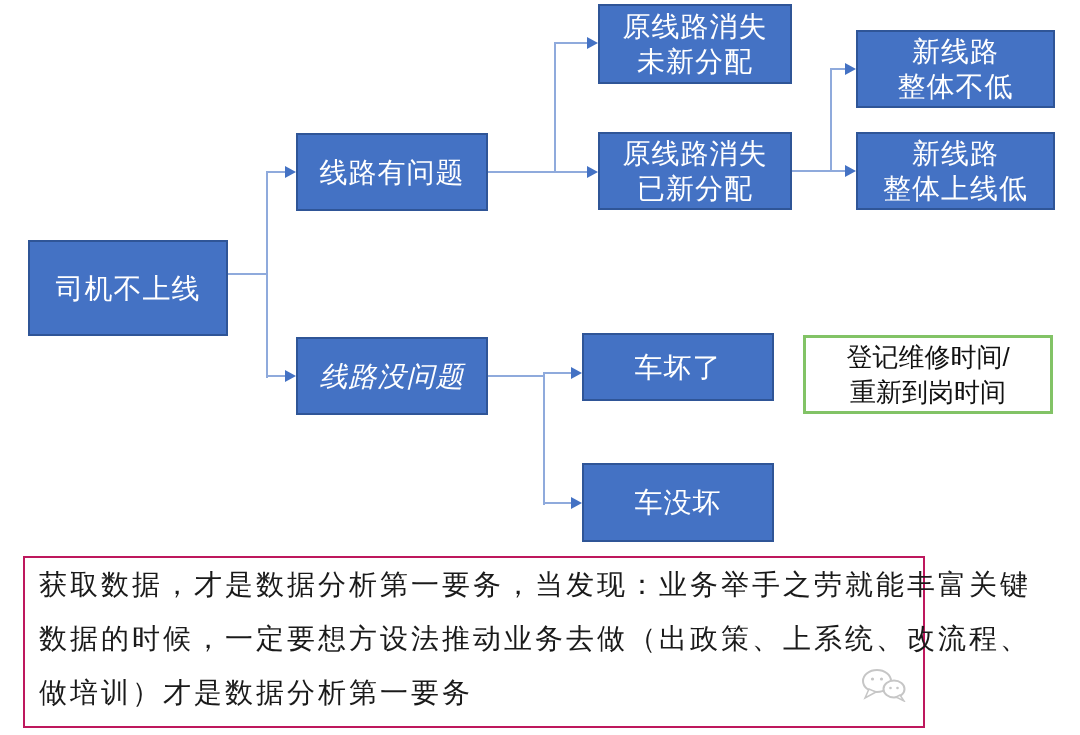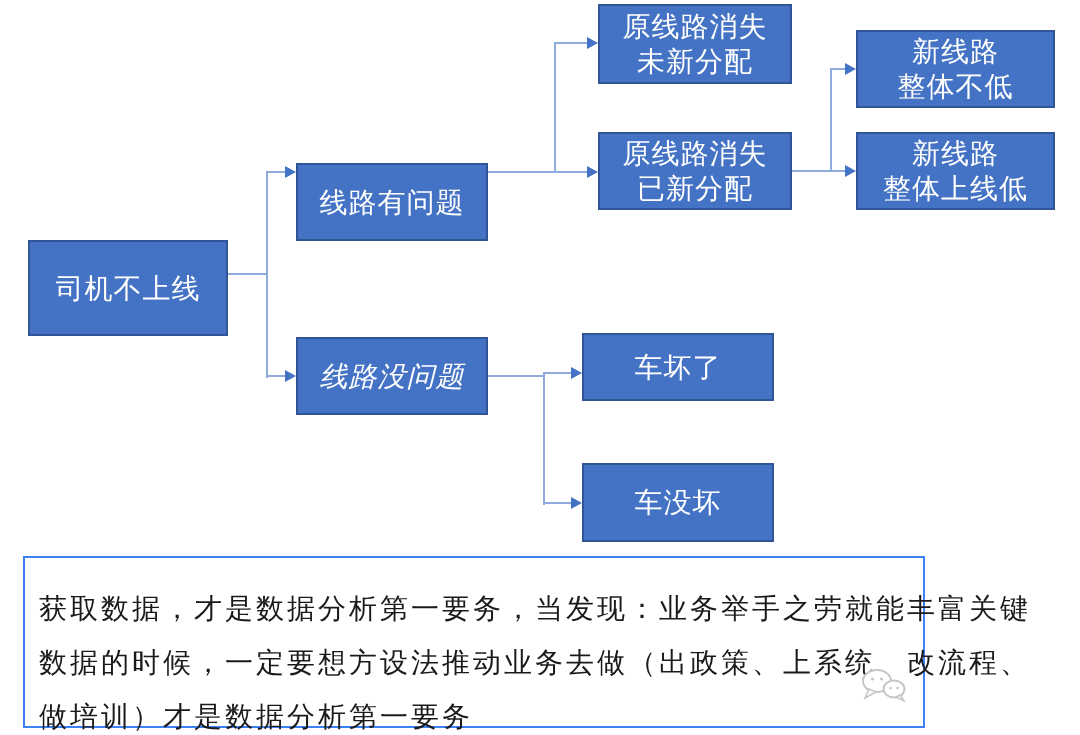--- a/index.html
+++ b/index.html
@@ -21,21 +21,21 @@
     align-items: center;
     justify-content: center;
     text-align: center;
     font-size: 28px;
     line-height: 35px;
     white-space: pre-line;
     box-sizing: border-box;
     letter-spacing: 1px;
   }
   .pos-driver        { left: 28px;  top: 240px; width: 200px; height: 96px; align-items: center; }
-  .pos-route-problem { left: 296px; top: 133px; width: 192px; height: 78px; margin-top: 30px; }
+  .pos-route-problem { left: 296px; top: 133px; width: 192px; height: 78px; }
   .pos-old-unassigned{ left: 598px; top: 4px;   width: 194px; height: 80px; }
   .pos-old-assigned  { left: 598px; top: 132px; width: 194px; height: 78px; }
   .pos-new-not-low   { left: 856px; top: 30px;  width: 199px; height: 78px; }
   .pos-new-low       { left: 856px; top: 132px; width: 199px; height: 78px; }
   .pos-route-ok      { left: 296px; top: 337px; width: 192px; height: 78px; font-style: italic; }
   .pos-car-broken    { left: 582px; top: 333px; width: 192px; height: 68px; }
   .pos-car-ok        { left: 582px; top: 463px; width: 192px; height: 79px; }
   
   .note {
     position: absolute;
@@ -60,27 +60,27 @@
     position: absolute;
     width: 0; height: 0;
     border-top: 6px solid transparent;
     border-bottom: 6px solid transparent;
     border-left: 11px solid #4472C4;
   }
   
   .footer-box {
     position: absolute;
     left: 23px; top: 556px; width: 902px; height: 172px;
-    border: 2px solid #3b82f6;
+    border: 2px solid #be185d;
     background: #ffffff;
     box-sizing: border-box;
     color: #1a1a1a;
     font-size: 28px;
     letter-spacing: 3px;
-    padding: 24px 0 0 14px;
+    padding: 0 0 0 14px;
   }
   .footer-line { height: 54px; line-height: 54px; white-space: nowrap; }
   
   .watermark {
     position: absolute;
     left: 860px; top: 668px;
     display: flex;
     align-items: center;
     gap: 6px;
     color: #cfcfcf;
@@ -120,20 +120,24 @@
   <div class="node pos-route-ok">
     <span>线路没问题</span>
   </div>
   <div class="node pos-car-broken">
     <span>车坏了</span>
   </div>
   <div class="node pos-car-ok">
     <span>车没坏</span>
   </div>
 
+  <div class="note">
+    <span>登记维修时间/
+重新到岗时间</span>
+  </div>
 
   <div class="h-line" style="left:228px; top:273px; width:40px;"></div>
   <div class="v-line" style="left:266px; top:172px; height:206px;"></div>
   <div class="h-line" style="left:266px; top:171px; width:21px;"></div>
   <div class="arrow-right" style="left:285px; top:166px;"></div>
   <div class="h-line" style="left:266px; top:375px; width:21px;"></div>
   <div class="arrow-right" style="left:285px; top:370px;"></div>
 
   <div class="h-line" style="left:488px; top:171px; width:68px;"></div>
   <div class="v-line" style="left:554px; top:43px; height:130px;"></div>

